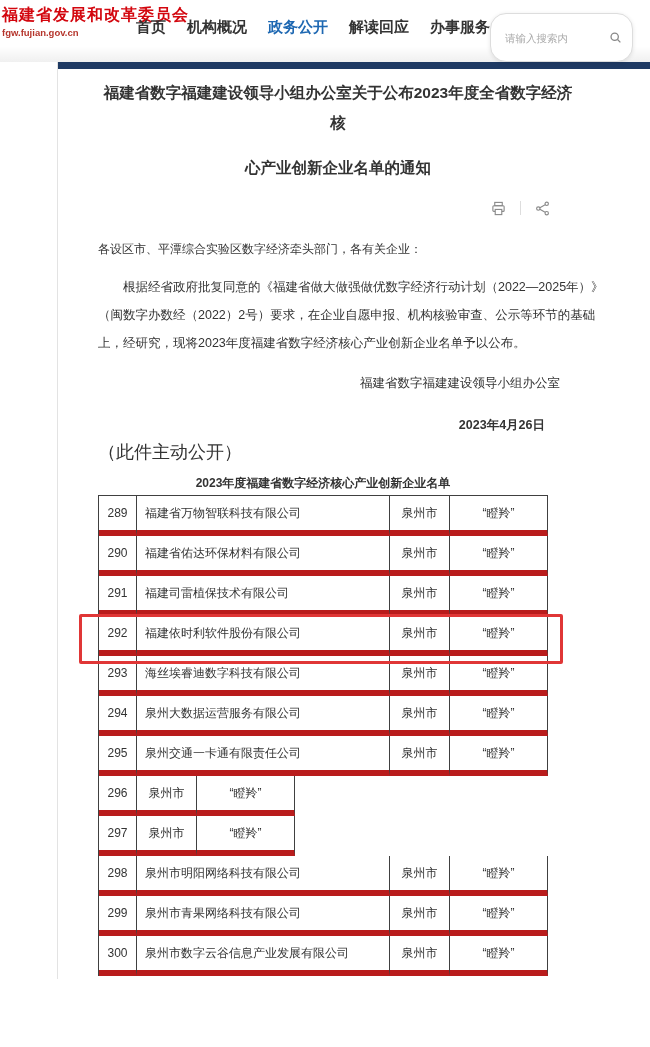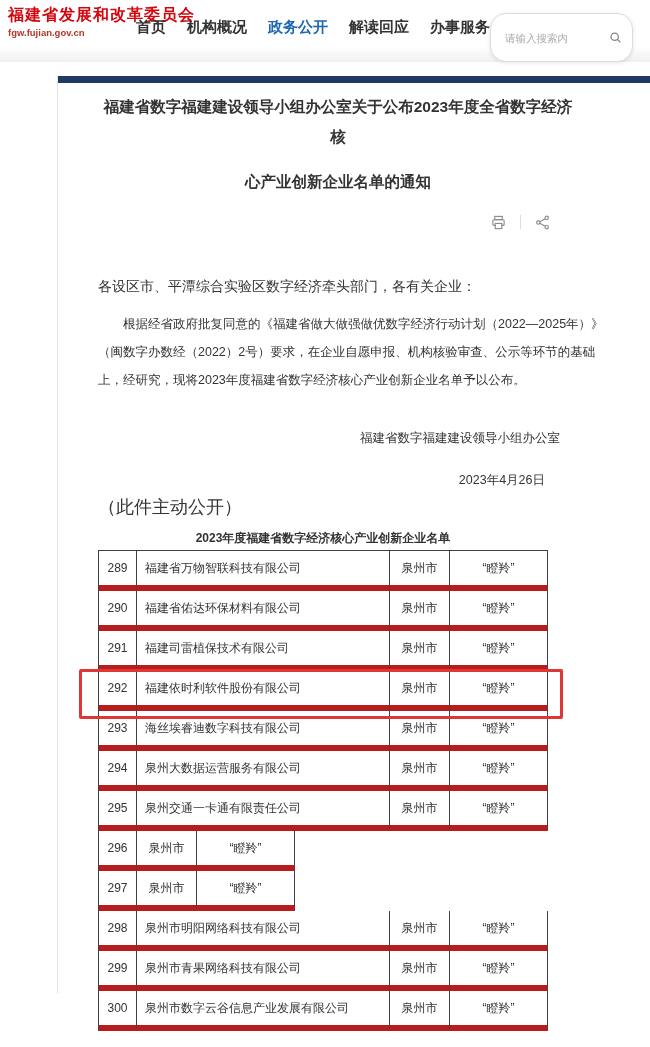--- a/index.html
+++ b/index.html
@@ -4,57 +4,57 @@
 <style>
   * { margin:0; padding:0; box-sizing:border-box; }
   html,body { background:#fff; }
   body { font-family:"Liberation Sans","DejaVu Sans",sans-serif; color:#333; }
   .page { position:relative; width:650px; height:1047px; overflow:hidden; background:#fff; margin:0 auto; }
 
   
   .site-header { position:absolute; top:0; left:0; width:650px; height:62px; background:#fff; }
   .header-wash { position:absolute; bottom:0; left:0; width:100%; height:16px;
                  background:linear-gradient(to bottom, rgba(0,0,0,0), rgba(0,0,0,0.06)); }
-  .logo { position:absolute; top:5px; left:8px; cursor:pointer; }
+  .logo { position:absolute; top:5px; left:2px; cursor:pointer; }
   .logo-title { font-size:16px; font-weight:bold; color:#d3060e; letter-spacing:1px; font-family:"Liberation Serif","DejaVu Serif",serif; }
   .logo-sub { font-size:9.5px; font-weight:bold; color:#b5352c; margin-top:1px; }
   .main-nav { position:absolute; top:18px; left:136px; display:flex; gap:21px; white-space:nowrap; }
   .nav-item { font-size:15px; font-weight:bold; color:#333; cursor:pointer; }
   .nav-item.active { color:#1e68b2; }
   .search-box { position:absolute; top:13px; right:17px; width:143px; height:49px; background:#fff;
                 border:1px solid #ddd; border-radius:16px; box-shadow:0 1px 4px rgba(0,0,0,.10);
                 display:flex; align-items:center; padding:0 10px 0 14px; z-index:20;gap:41px; }
   .search-box input { flex:1; border:none; outline:none; font-size:10.5px; color:#666; background:transparent; min-width:0; }
   .search-box input::placeholder { color:#aaa; }
   .search-glyph { width:13px; height:13px; flex:none; color:#888; cursor:pointer; }
 
   
-  .panel { position:absolute; top:76px; left:57px; width:593px; height:917px; background:#fff;
+  .panel { position:absolute; top:62px; left:57px; width:593px; height:917px; background:#fff;
            border-left:1px solid #e3e3e3; }
   .panel-topbar { width:100%; height:7px; background:#1f3a63; }
   .article { padding:0 38px 0 40px; }
 
   .doc-title { width:480px; text-align:center; font-weight:bold; color:#333; font-size:15.5px; margin-top:9px; }
   .doc-title .tline { display:block; line-height:30px; }
   .doc-title .tline + .tline { margin-top:15px; }
 
   .meta-row { margin-top:31px; display:flex; align-items:center; font-size:11px; color:#9a9a9a; height:18px; }
   .meta-left { display:flex; gap:6px; align-items:center; }
   .meta-left .gap { width:18px; }
   .tools { margin-left:auto; display:flex; align-items:center; gap:14px; color:#8a8a8a; padding-right:55px; }
   .tool-btn { font-size:13px; color:#8a8a8a; cursor:pointer; line-height:1; }
   .vdiv { width:1px; height:14px; background:#ddd; }
   .tools-row2 { margin-top:16px; height:18px; display:flex; justify-content:flex-end; align-items:center; gap:14px; padding-right:62px; color:#8a8a8a; }
   .icon-svg { width:15px; height:15px; cursor:pointer; color:#8a8a8a; }
   .star { font-size:15px; cursor:pointer; color:#8a8a8a; }
 
-  .salutation { margin-top:47px; font-size:14px; line-height:17px; color:#333; }
+  .salutation { margin-top:24px; font-size:12px; line-height:17px; color:#333; }
   .body-par { margin-top:15px; font-size:12.5px; line-height:28px; color:#333; text-indent:2em; }
-  .signature { margin-top:36px; text-align:right; padding-right:52px; font-size:12.5px; line-height:17px; }
-  .doc-date { margin-top:25px; text-align:right; padding-right:67px; font-size:12.5px; line-height:17px; }
+  .signature { margin-top:18px; text-align:right; padding-right:52px; font-size:12.5px; line-height:17px; }
+  .doc-date { margin-top:25px; text-align:right; padding-right:67px; font-size:12.5px; line-height:17px;font-weight:bold; }
   .note { margin-top:10px; font-size:18px; line-height:17px; }
 
   
   .tbl-title { margin-top:14px; width:450px; text-align:center; font-weight:bold; font-size:12px; color:#333; line-height:17px; }
   .tbl-grid { position:relative; margin-top:3px; width:450px; border-top:1px solid #404040; border-left:1px solid #404040; }
   .trow { display:flex; height:40px; }
   .tcell { border-right:1px solid #404040; border-bottom:6px solid #b91c1c;
            display:flex; align-items:center; justify-content:center; font-size:12px; color:#333;text-align:right; }
   .c-no   { width:38px; }
   .c-name { width:253px; justify-content:flex-start; padding-left:8px; }

